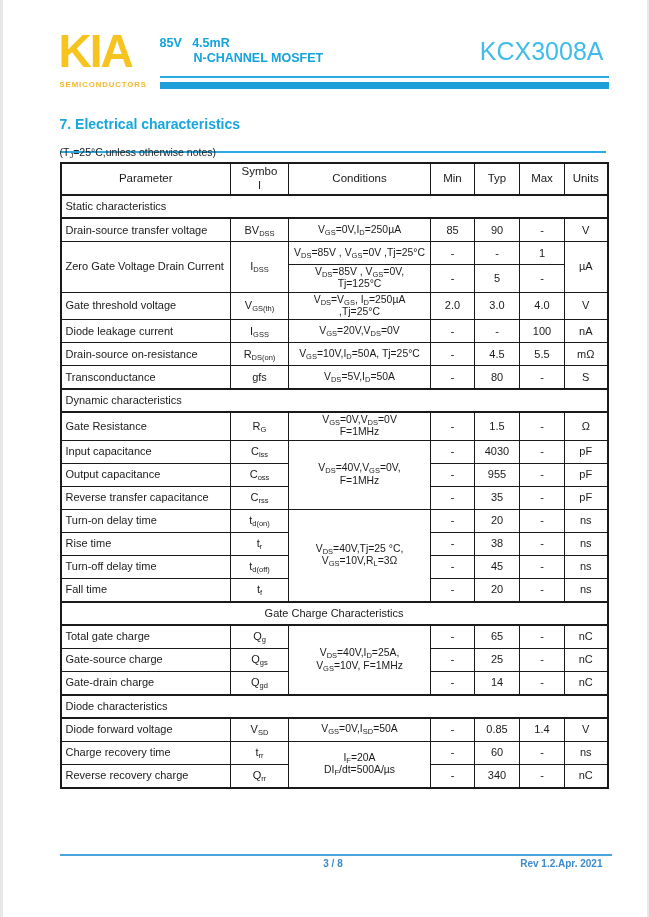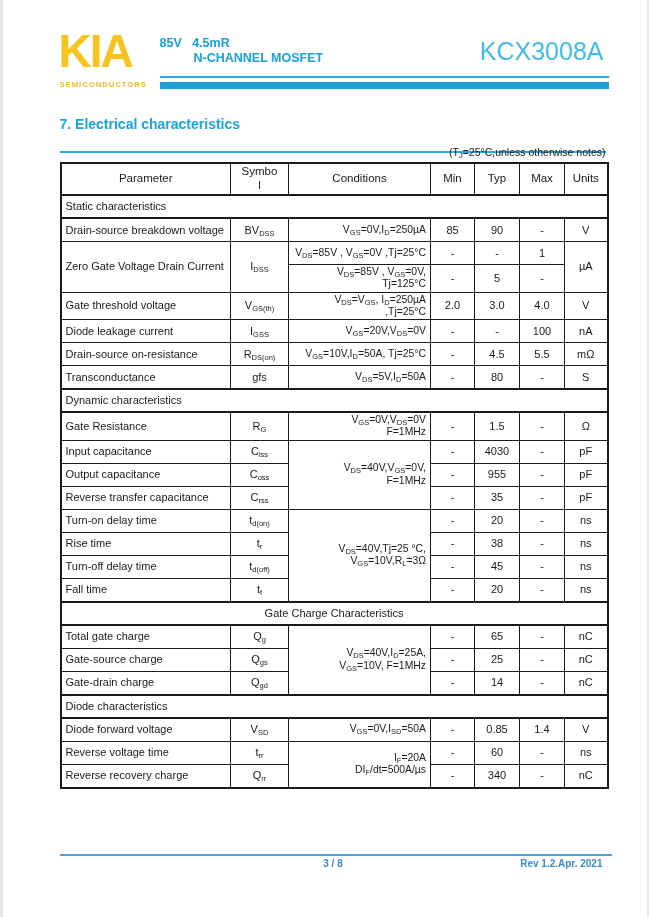--- a/index.html
+++ b/index.html
@@ -18,35 +18,35 @@
   .subtitle2{position:absolute;left:157px;top:51px;font-size:12.5px;font-weight:bold;
     color:#14A3DC;padding-left:34px;}
   .thin-rule{position:absolute;left:157px;top:76px;width:449px;height:2px;background:#29ABE2;}
   .thick-rule{position:absolute;left:157px;top:82px;width:449px;height:7px;background:#1E9FD8;}
   .part-number{position:absolute;right:43px;top:39px;font-size:25px;color:#3FBCE9;
     letter-spacing:0px;line-height:1;}
   
   .section-title{position:absolute;left:57px;top:116px;width:546px;font-size:14px;
     font-weight:bold;color:#17A6DE;padding-bottom:19px;border-bottom:2px solid #29ABE2;}
   
-  .table-note{position:absolute;left:57px;top:146px;width:546px;text-align:right;
+  .table-note{position:absolute;left:57px;top:146px;width:546px;text-align:left;
     font-size:10.5px;color:#222;}
   
   .tbl-wrap{position:absolute;left:57px;top:162px;width:547px;border-radius:28px;}
   table{border-collapse:collapse;table-layout:fixed;width:547px;
     font-size:11px;color:#1a1a1a;}
   td,th{border:1px solid #1a1a1a;padding:1px 4px;line-height:1.18;
     text-align:center;vertical-align:middle;font-weight:normal;overflow:hidden;}
   table{border:2px solid #1a1a1a;}
   tr.head th{height:28px;border-bottom:2px solid #1a1a1a;font-size:11.5px;}
   tr.section td{border-top:2px solid #1a1a1a;border-bottom:2px solid #1a1a1a;
     height:19px;}
   td{height:20px;}
   .al-left{text-align:left;}
-  .cond{font-size:10.4px;text-align:right;}
+  .cond{font-size:10.4px;}
   sub{font-size:7.5px;vertical-align:-2px;line-height:0;}
   
   .footer-rule{position:absolute;left:57px;top:854px;width:552px;height:2px;background:#4AA3DC;}
   .footer-page{position:absolute;left:57px;top:858px;width:547px;text-align:center;
     font-size:10px;font-weight:bold;color:#3E8BCB;}
   .footer-rev{position:absolute;right:44px;top:858px;font-size:10px;font-weight:bold;color:#3E8BCB;}
 </style>
 </head>
 <body>
 
@@ -84,21 +84,21 @@
             <th>Conditions</th>
             <th>Min</th>
             <th>Typ</th>
             <th>Max</th>
             <th>Units</th>
           </tr>
           <tr class="section">
             <td colspan="7" class="al-left">Static characteristics</td>
           </tr>
           <tr>
-            <td class="al-left">Drain-source breakdown voltage</td>
+            <td class="al-left">Drain-source transfer voltage</td>
             <td>BV<sub>DSS</sub></td>
             <td class="cond">V<sub>GS</sub>=0V,I<sub>D</sub>=250µA</td>
             <td>85</td>
             <td>90</td>
             <td>-</td>
             <td>V</td>
           </tr>
           <tr>
             <td rowspan="2" class="al-left">Zero Gate Voltage Drain Current</td>
             <td rowspan="2">I<sub>DSS</sub></td>
@@ -254,21 +254,21 @@
           <tr>
             <td class="al-left">Diode forward voltage</td>
             <td>V<sub>SD</sub></td>
             <td class="cond">V<sub>GS</sub>=0V,I<sub>SD</sub>=50A</td>
             <td>-</td>
             <td>0.85</td>
             <td>1.4</td>
             <td>V</td>
           </tr>
           <tr>
-            <td class="al-left">Reverse voltage time</td>
+            <td class="al-left">Charge recovery time</td>
             <td>t<sub>rr</sub></td>
             <td rowspan="2" class="cond">I<sub>F</sub>=20A<br>DI<sub>F</sub>/dt=500A/µs</td>
             <td>-</td>
             <td>60</td>
             <td>-</td>
             <td>ns</td>
           </tr>
           <tr>
             <td class="al-left">Reverse recovery charge</td>
             <td>Q<sub>rr</sub></td>

